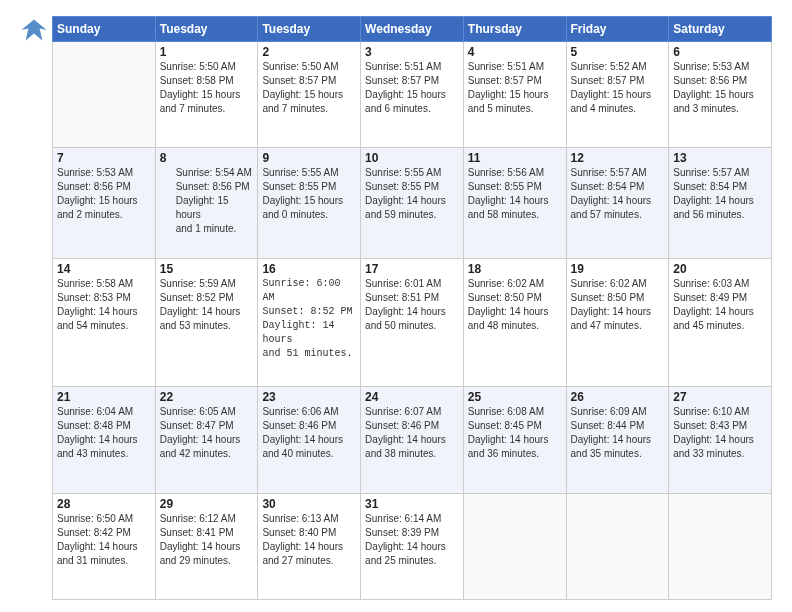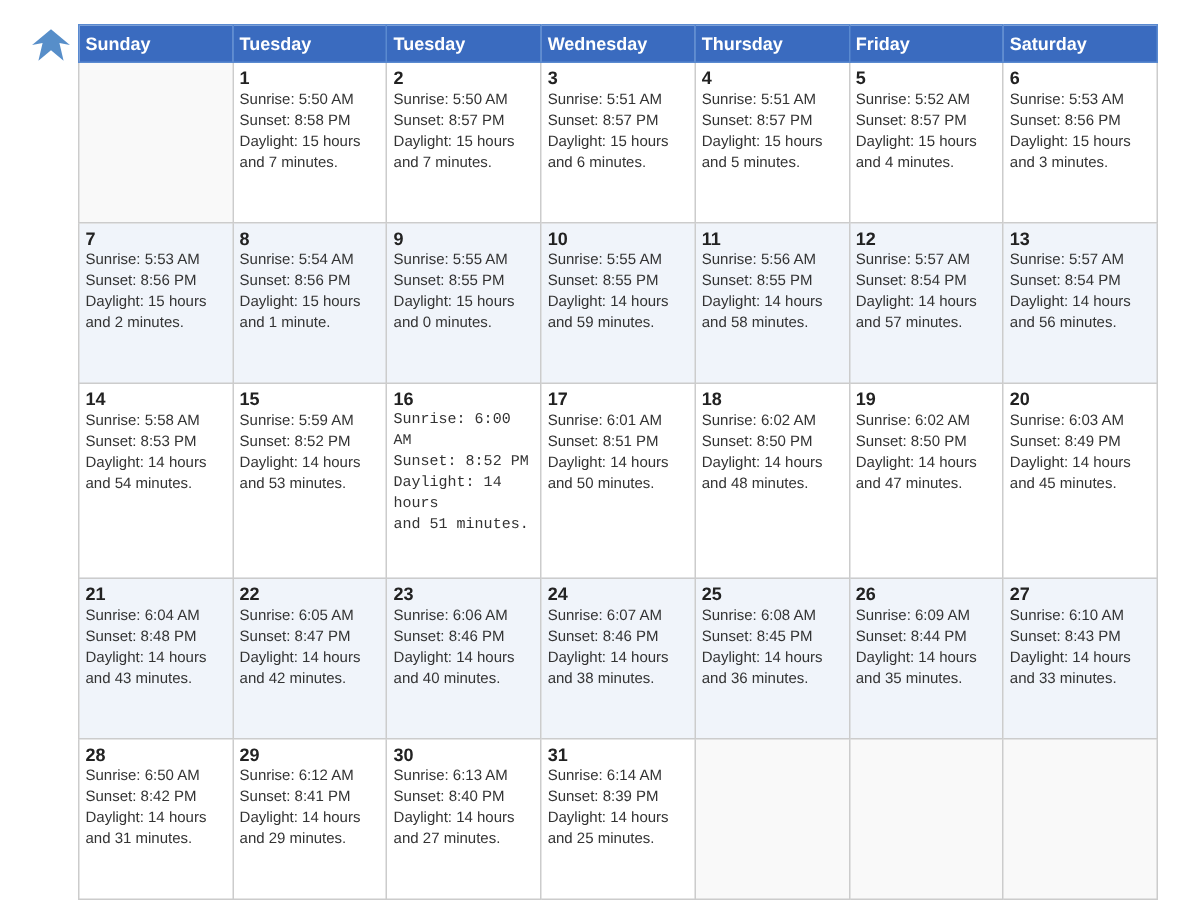--- a/index.html
+++ b/index.html
@@ -179,21 +179,21 @@
         <tr class="row-shaded">
           <td>
             <div class="day-number">7</div>
             <div class="day-info" style="white-space: pre-line;">Sunrise: 5:53 AM
 Sunset: 8:56 PM
 Daylight: 15 hours
 and 2 minutes.</div>
           </td>
           <td>
             <div class="day-number">8</div>
-            <div class="day-info" style="white-space: pre-line;">Sunrise: 5:54 AM
+            <div class="day-info" style="white-space: pre-line; margin-left: 16px;">Sunrise: 5:54 AM
 Sunset: 8:56 PM
 Daylight: 15 hours
 and 1 minute.</div>
           </td>
           <td>
             <div class="day-number">9</div>
             <div class="day-info" style="white-space: pre-line;">Sunrise: 5:55 AM
 Sunset: 8:55 PM
 Daylight: 15 hours
 and 0 minutes.</div>

